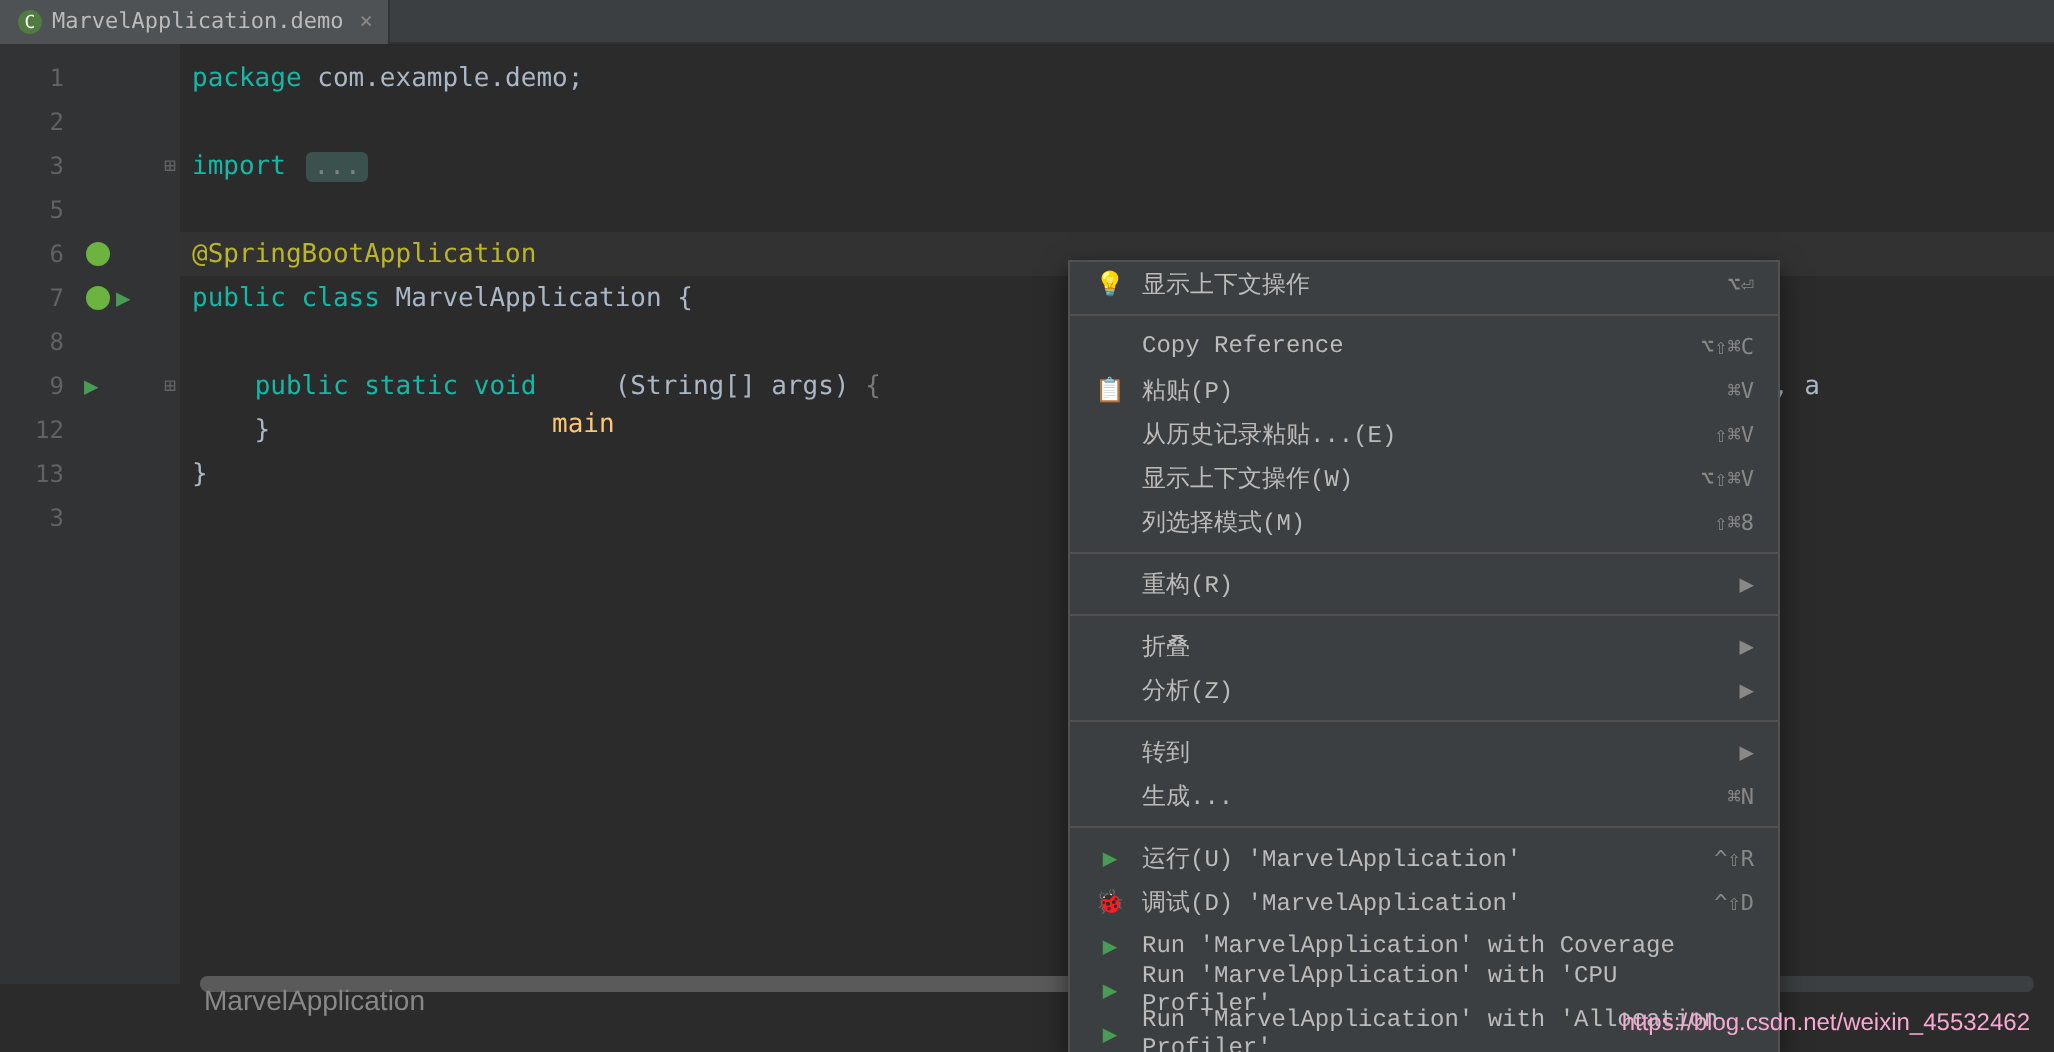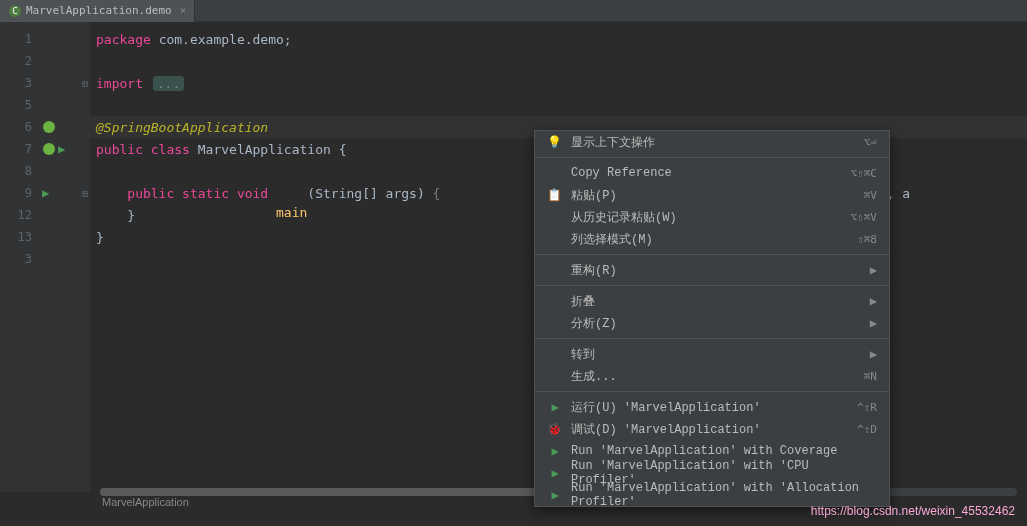--- a/index.html
+++ b/index.html
@@ -12,28 +12,28 @@
 
 .editor { display: flex; height: 470px; }
 .gutter { width: 90px; background: #313335; padding-top: 6px; }
 .gutter-row { height: 22px; display: flex; align-items: center; font-size: 12px; color: #606366; position: relative; }
 .line-num { width: 40px; text-align: right; padding-right: 8px; }
 .gutter-icons { display: flex; align-items: center; gap: 2px; padding-left: 2px; }
 .fold-marker { position: absolute; right: 2px; color: #606366; font-size: 10px; }
 
 .code { flex: 1; padding-top: 6px; font-size: 13px; }
 .code-line { height: 22px; display: flex; align-items: center; white-space: pre; padding-left: 6px; }
-.code-line.highlighted { background: #323232; font-style: italic; }
-.kw { color: #ec4899; }
+.code-line.highlighted { background: #323232; }
+.kw { color: #14b8a6; }
 .anno { color: #bbb529; }
 .fn { color: #ffc66d; margin-top: 39px; }
 .folded { background: #3b514d; color: #808080; padding: 0 4px; border-radius: 3px; margin-left: 2px; }
 .hint-bg { color: #787878; }
 
-.breadcrumb { position: absolute; bottom: 14px; left: 90px; color: #888; font-size: 11px; font-family: -apple-system, sans-serif; padding: 4px 12px; }
+.breadcrumb { position: absolute; bottom: 14px; left: 90px; color: #888; font-size: 14px; font-family: -apple-system, sans-serif; padding: 4px 12px; }
 .scrollbar-h { position: absolute; bottom: 30px; left: 100px; right: 10px; height: 8px; background: #3c3f41; border-radius: 4px; }
 .scrollbar-h::after { content:''; position:absolute; left:0; top:0; width:60%; height:100%; background:#5a5a5a; border-radius:4px; }
 
 .context-menu { position: absolute; top: 130px; left: 534px; width: 356px; background: #3c3f41; border: 1px solid #515151; box-shadow: 0 4px 12px rgba(0,0,0,0.5); font-family: -apple-system, 'Helvetica Neue', sans-serif; font-size: 12px; }
 .menu-item { height: 22px; display: flex; align-items: center; padding: 0 12px; color: #bbbbbb; gap: 8px; }
 .menu-icon { width: 16px; display: flex; justify-content: center; }
 .menu-label { flex: 1; font-family: Liberation Mono, monospace; }
 .menu-shortcut { color: #888; font-size: 11px; }
 .menu-arrow { color: #888; }
 .menu-sep { height: 1px; background: #515151; margin: 4px 0; }
@@ -142,21 +142,26 @@
       <span class="menu-label">Copy Reference</span>
       <span class="menu-shortcut">⌥⇧⌘C</span>
   </div>
   <div class="menu-item">
     <span class="menu-icon">📋</span>
       <span class="menu-label">粘贴(P)</span>
       <span class="menu-shortcut">⌘V</span>
   </div>
   <div class="menu-item">
     <span class="menu-icon"></span>
-      <span class="menu-label">从历史记录粘贴(W)</span>
+      <span class="menu-label">从历史记录粘贴...(E)</span>
+      <span class="menu-shortcut">⇧⌘V</span>
+  </div>
+  <div class="menu-item">
+    <span class="menu-icon"></span>
+      <span class="menu-label">显示上下文操作(W)</span>
       <span class="menu-shortcut">⌥⇧⌘V</span>
   </div>
   <div class="menu-item">
     <span class="menu-icon"></span>
       <span class="menu-label">列选择模式(M)</span>
       <span class="menu-shortcut">⇧⌘8</span>
   </div>
   <div class="menu-sep"></div>
   <div class="menu-item">
     <span class="menu-icon"></span>

